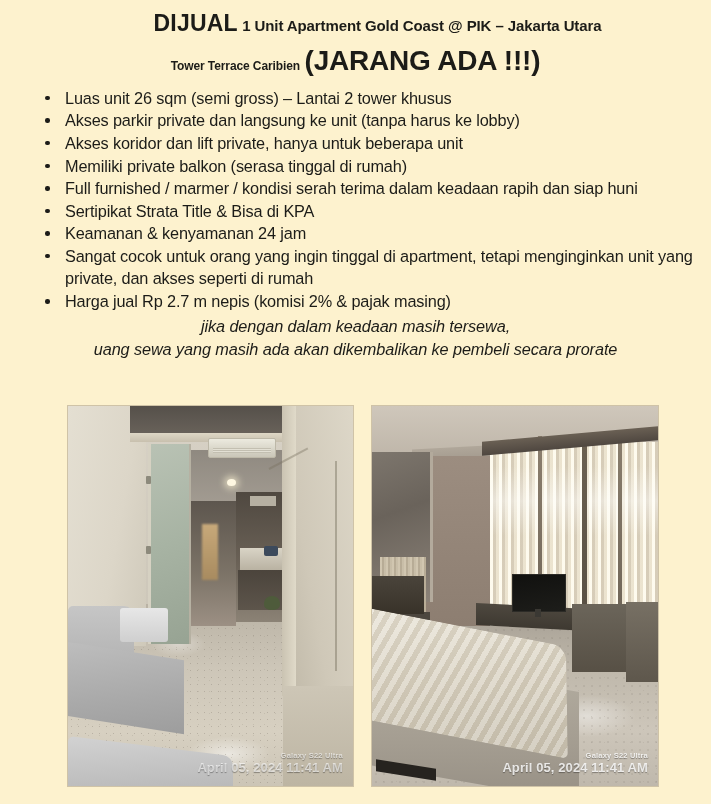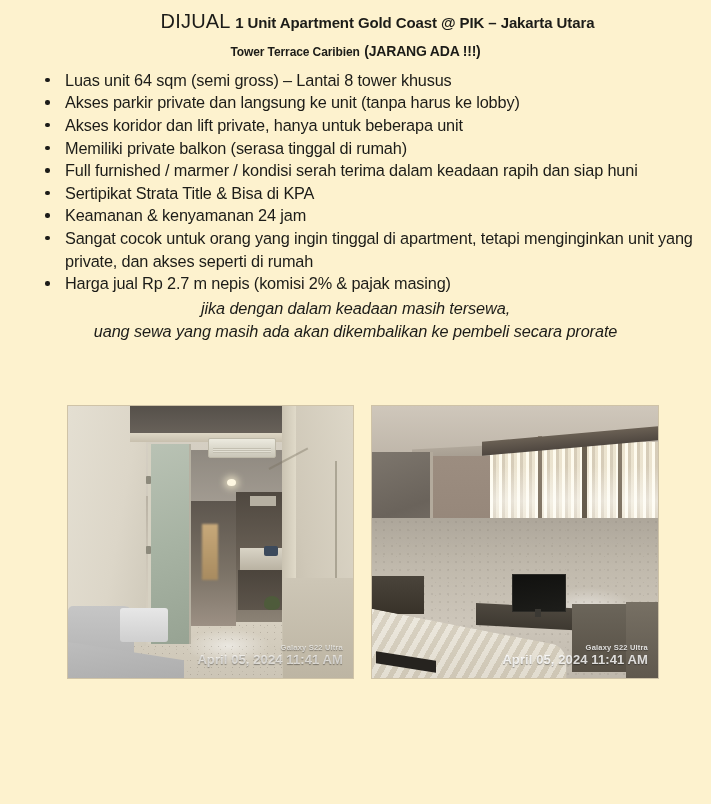--- a/index.html
+++ b/index.html
@@ -27,42 +27,42 @@
   
   .heading {
     text-align: center;
     padding-top: 10px;
   }
   .title-line-1 {
     line-height: 1.18;
     white-space: nowrap;
   }
   .word-dijual {
-    font-size: 20px;
-    font-weight: normal;
+    font-size: 23px;
+    font-weight: bold;
     letter-spacing: 0.2px;
     margin-left: 44px;
   }
   .title-rest {
     font-size: 15px;
     font-weight: bold;
     letter-spacing: -0.1px;
   }
   .title-line-2 {
     line-height: 1.2;
     margin-top: 7px;
     white-space: nowrap;
   }
   .tower-text {
     font-size: 12px;
     font-weight: bold;
     letter-spacing: -0.1px;
   }
   .jarang-text {
-    font-size: 14px;
+    font-size: 28px;
     font-weight: bold;
     letter-spacing: -0.2px;
   }
 
   
   .bullets {
     list-style: none;
     margin: 9px 0 0 0;
     padding: 0;
   }
@@ -105,21 +105,21 @@
   .photos {
     position: absolute;
     left: 0;
     top: 406px;
     width: 711px;
     height: 382px;
   }
   .photo {
     position: absolute;
     top: 0;
-    height: 272px;
+    height: 380px;
     overflow: hidden;
     background: #9a9287;
     box-shadow: 0 0 0 1px rgba(120,110,95,0.35);
   }
   .photo-left  { left: 68px;  width: 285px; }
   .photo-right { left: 372px; width: 286px; }
 
   .scene { position: absolute; inset: 0; }
 
   
@@ -456,21 +456,21 @@
   <div class="heading">
     <div class="title-line-1">
       <span class="word-dijual">DIJUAL</span><span>&nbsp;</span><span class="title-rest">1 Unit Apartment Gold Coast @ PIK – Jakarta Utara</span>
     </div>
     <div class="title-line-2">
       <span class="tower-text">Tower Terrace Caribien</span><span>&nbsp;</span><span class="jarang-text">(JARANG ADA !!!)</span>
     </div>
   </div>
 
   <ul class="bullets">
-    <li>Luas unit 64 sqm (semi gross) – Lantai 8 tower khusus</li>
+    <li>Luas unit 26 sqm (semi gross) – Lantai 2 tower khusus</li>
     <li>Akses parkir private dan langsung ke unit (tanpa harus ke lobby)</li>
     <li>Akses koridor dan lift private, hanya untuk beberapa unit</li>
     <li>Memiliki private balkon (serasa tinggal di rumah)</li>
     <li>Full furnished / marmer / kondisi serah terima dalam keadaan rapih dan siap huni</li>
     <li>Sertipikat Strata Title &amp; Bisa di KPA</li>
     <li>Keamanan &amp; kenyamanan 24 jam</li>
     <li class="wrap-line">Sangat cocok untuk orang yang ingin tinggal di apartment, tetapi menginginkan unit yang private, dan akses seperti di rumah</li>
     <li>Harga jual Rp 2.7 m nepis (komisi 2% &amp; pajak masing)</li>
   </ul>
 

